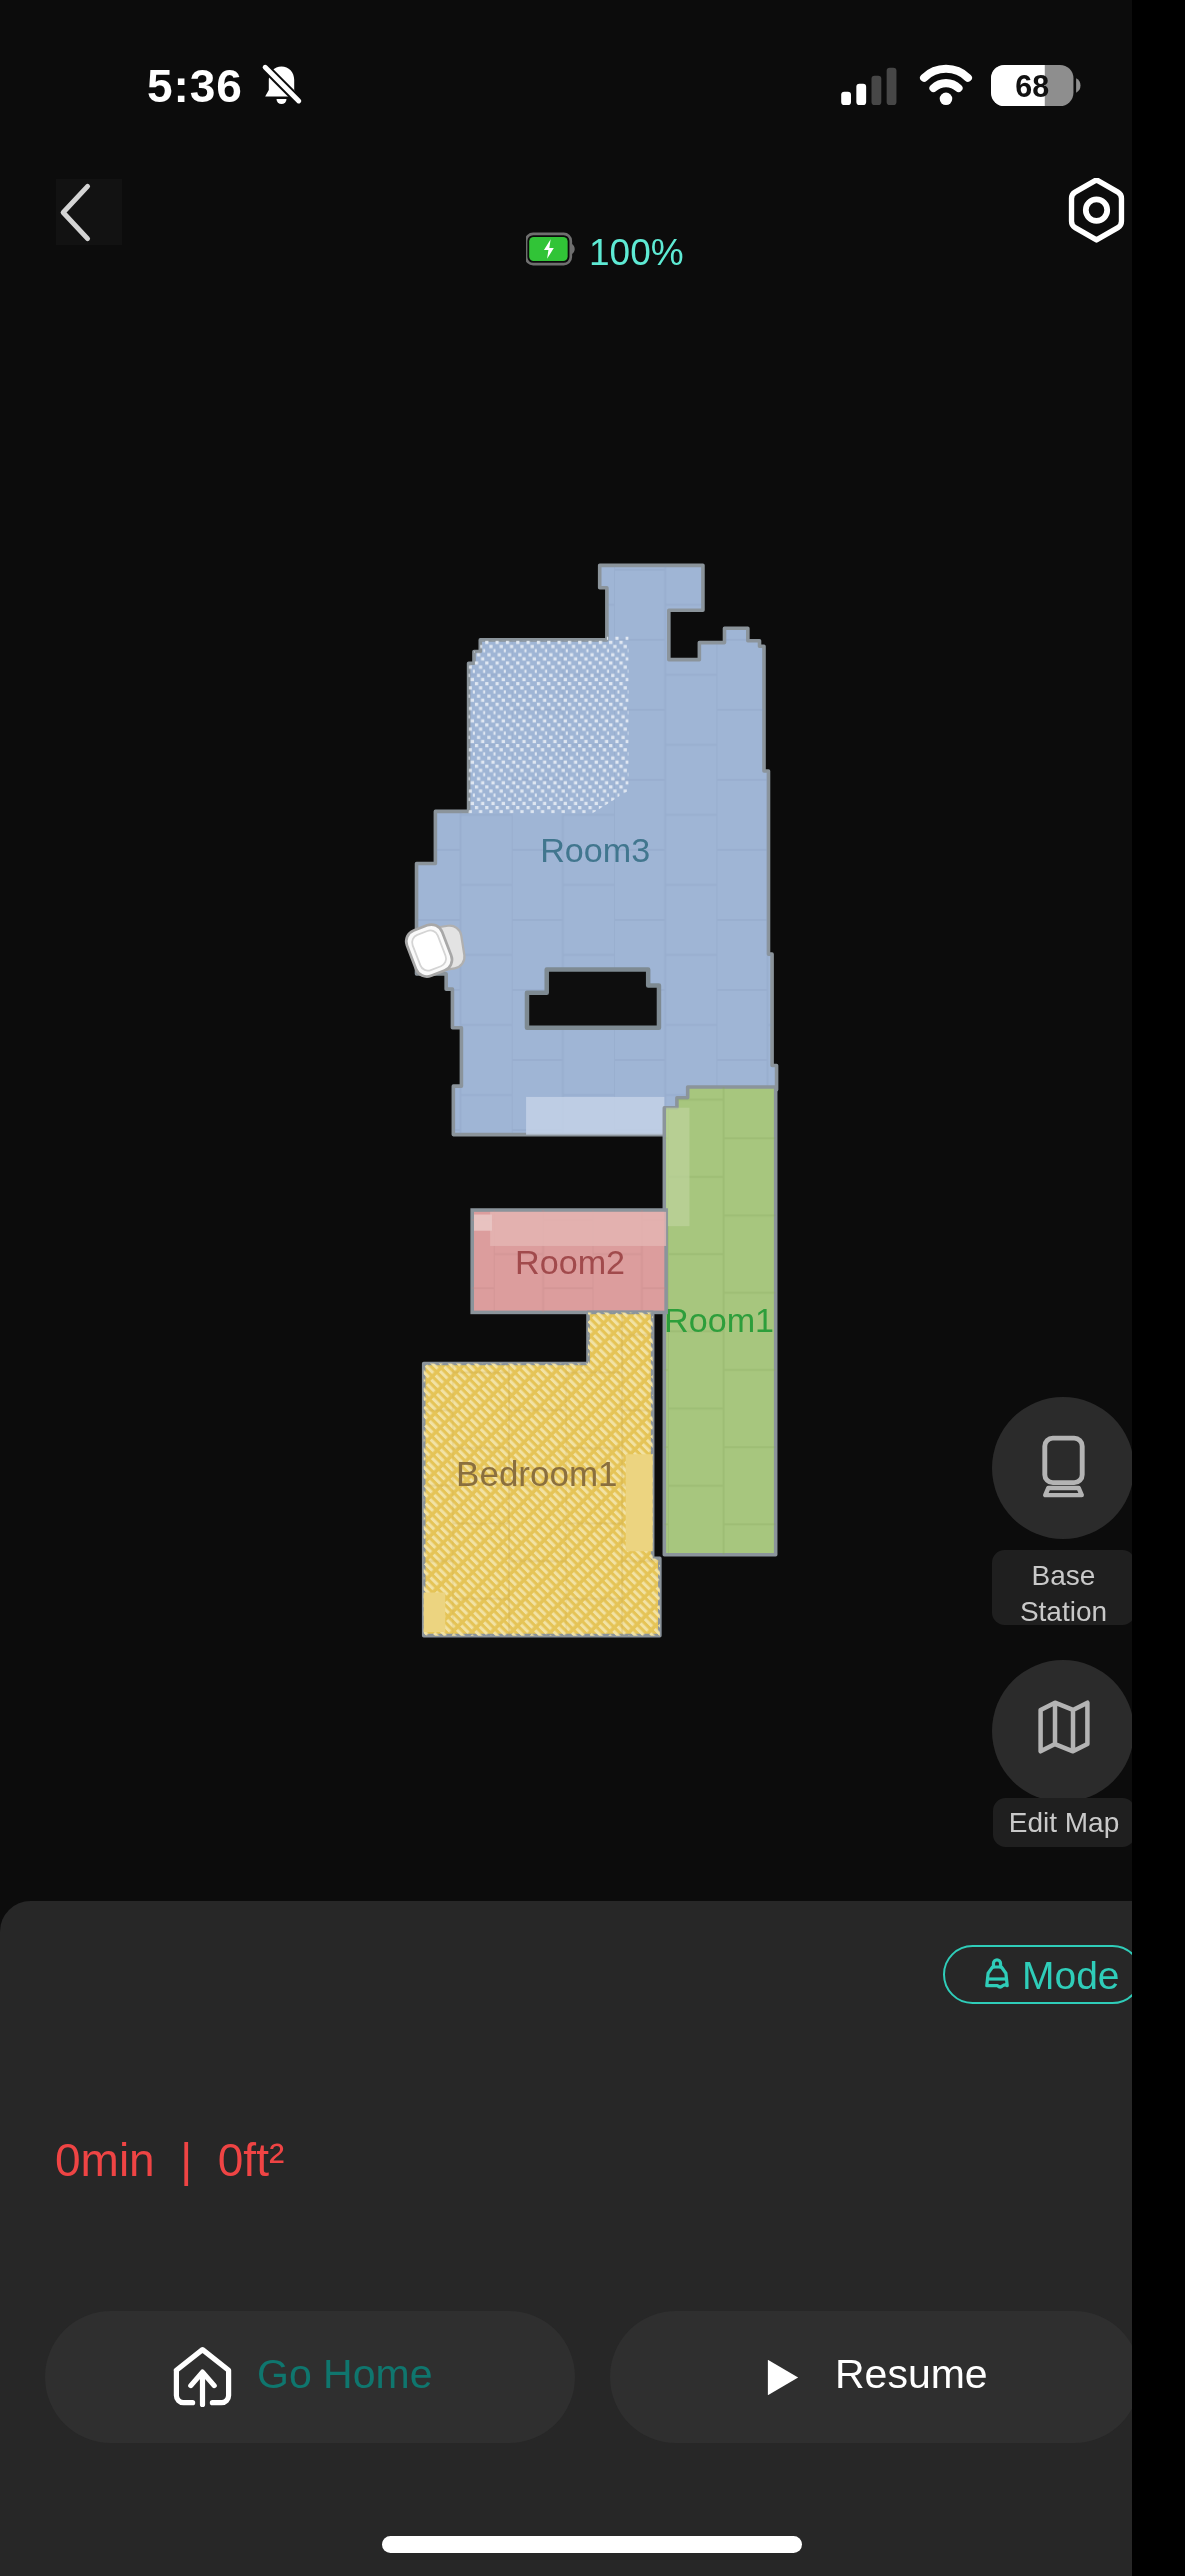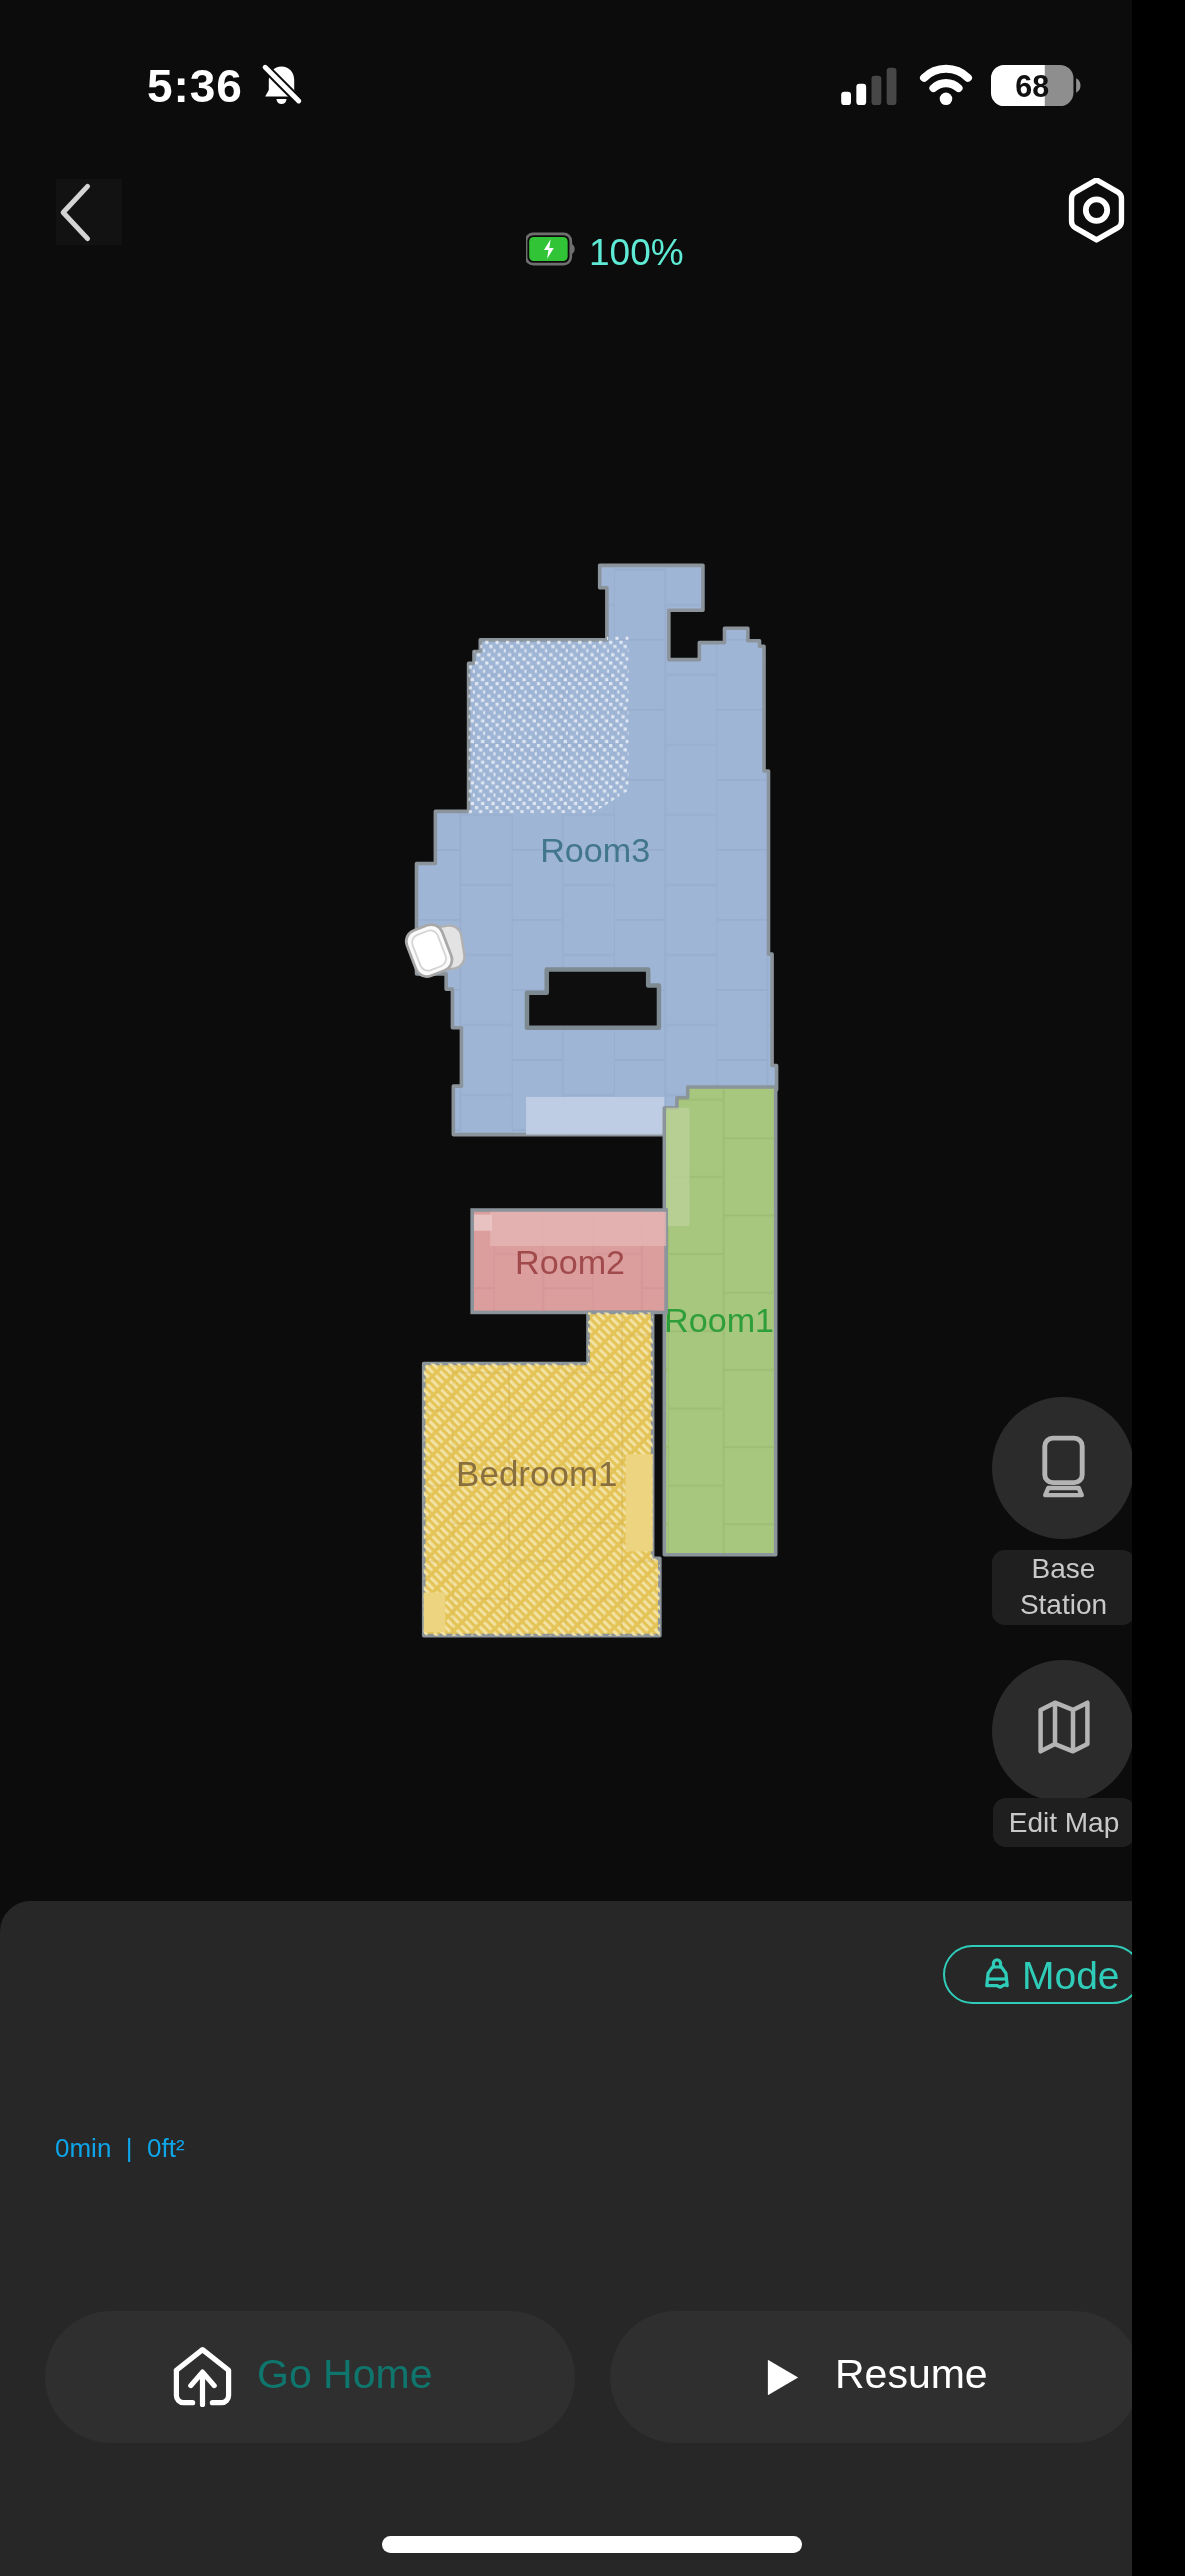--- a/index.html
+++ b/index.html
@@ -139,41 +139,41 @@
       <rect x="-15" y="-21" width="30" height="42" rx="9" fill="#fff" stroke="#d4d4d4" stroke-width="2"></rect>
     </g>
   </svg>
 
   <div class="abs" style="left:992px;top:1397px;width:142px;height:142px;border-radius:50%;background:#2b2b2b;"></div>
   <svg class="abs" style="left:1035px;top:1435px;" width="57" height="65" viewBox="0 0 64 72">
     <rect x="11" y="3" width="42" height="50" rx="9" fill="none" stroke="#b4b4b4" stroke-width="5.5"></rect>
     <path d="M15 59 L11.5 67 L52.5 67 L49 59 Z" fill="none" stroke="#b4b4b4" stroke-width="5" stroke-linejoin="round"></path>
   </svg>
 
-  <div class="abs" style="left:992px;top:1550px;width:143px;height:75px;border-radius:12.6px;background:#1f1f1f;color:#c9c9c9;font-size:28px;line-height:36px;text-align:center;padding-top:1px;box-sizing:border-box;">Base<br>Station</div>
+  <div class="abs" style="left:992px;top:1550px;width:143px;height:75px;border-radius:12.6px;background:#1f1f1f;color:#c9c9c9;font-size:28px;line-height:36px;text-align:center;padding-top:8px;box-sizing:border-box;">Base<br>Station</div>
 
   <div class="abs" style="left:992px;top:1660px;width:142px;height:142px;border-radius:50%;background:#2b2b2b;"></div>
   <svg class="abs" style="left:1037px;top:1699px;" width="54" height="56" viewBox="0 0 60 62">
     <path d="M4 12 L20 4 L40 12 L56 4 L56 50 L40 58 L20 50 L4 58 Z M20 4 L20 50 M40 12 L40 58" fill="none" stroke="#b4b4b4" stroke-width="5" stroke-linejoin="round"></path>
   </svg>
 
   <div class="abs" style="left:993px;top:1798px;width:142px;height:49px;border-radius:12.6px;background:#1f1f1f;color:#c9c9c9;font-size:28px;line-height:49px;text-align:center;">Edit Map</div>
 
   <div class="abs" style="left:0;top:1901px;width:1186px;height:675px;background:#272727;border-radius:30.5px 30.5px 0 0;"></div>
 
   <div class="abs" style="left:943px;top:1945px;width:199px;height:59px;border:2.7px solid #2fcdb9;border-radius:30px;box-sizing:border-box;"></div>
   <svg class="abs" style="left:981px;top:1957px;" width="32" height="36" viewBox="0 0 36 40">
     <path d="M14 11 L14 7 a4 4 0 0 1 8 0 L22 11" fill="none" stroke="#2fcdb9" stroke-width="3.6" stroke-linecap="round"></path>
     <path d="M13 11 L23 11 L28 18 L29.5 32 Q27 30 24.5 32 Q21.5 35 18.5 32 L6.5 32 L8 18 Z" fill="none" stroke="#2fcdb9" stroke-width="3.6" stroke-linejoin="round"></path>
     <path d="M7 24.5 L29 24.5" stroke="#2fcdb9" stroke-width="3.6"></path>
   </svg>
   <div class="abs" style="left:1022px;top:1954px;color:#2fcdb9;font-size:39px;">Mode</div>
 
 
-  <div class="abs" style="left:55px;top:2133px;color:#0ea5e9;font-size:26px;">0min&nbsp; | &nbsp;0ft²</div>
+  <div class="abs" style="left:55px;top:2133px;color:#ef4444;font-size:46px;">0min&nbsp; | &nbsp;0ft²</div>
 
   <div class="abs" style="left:45px;top:2311px;width:530px;height:132px;border-radius:66px;background:#2f2f2f;"></div>
   <svg class="abs" style="left:171px;top:2345px;" width="63" height="65" viewBox="0 0 70 72">
     <path d="M6 28 L35 5 L64 28 L64 56 a8 8 0 0 1 -8 8 L46 64 M6 28 L6 56 a8 8 0 0 0 8 8 L24 64" fill="none" stroke="#fff" stroke-width="5.8" stroke-linecap="round" stroke-linejoin="round"></path>
     <path d="M35 66 L35 32 M22 45 L35 30 L48 45" fill="none" stroke="#fff" stroke-width="5.8" stroke-linecap="round" stroke-linejoin="round"></path>
   </svg>
   <div class="abs" style="left:257px;top:2351px;color:#0f766e;font-size:41px;">Go Home</div>
 
   <div class="abs" style="left:610px;top:2311px;width:530px;height:132px;border-radius:66px;background:#2f2f2f;"></div>
   <svg class="abs" style="left:765px;top:2357px;" width="36" height="41" viewBox="0 0 40 46">

